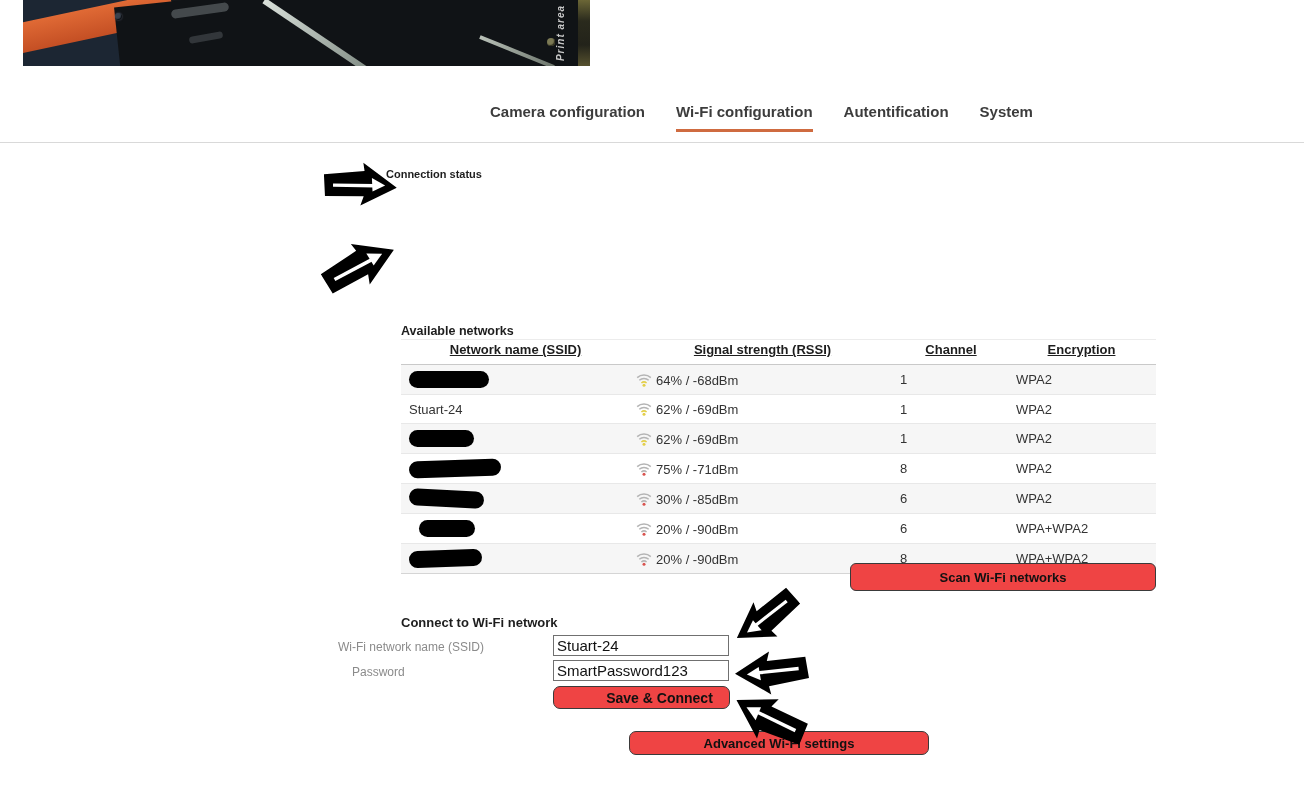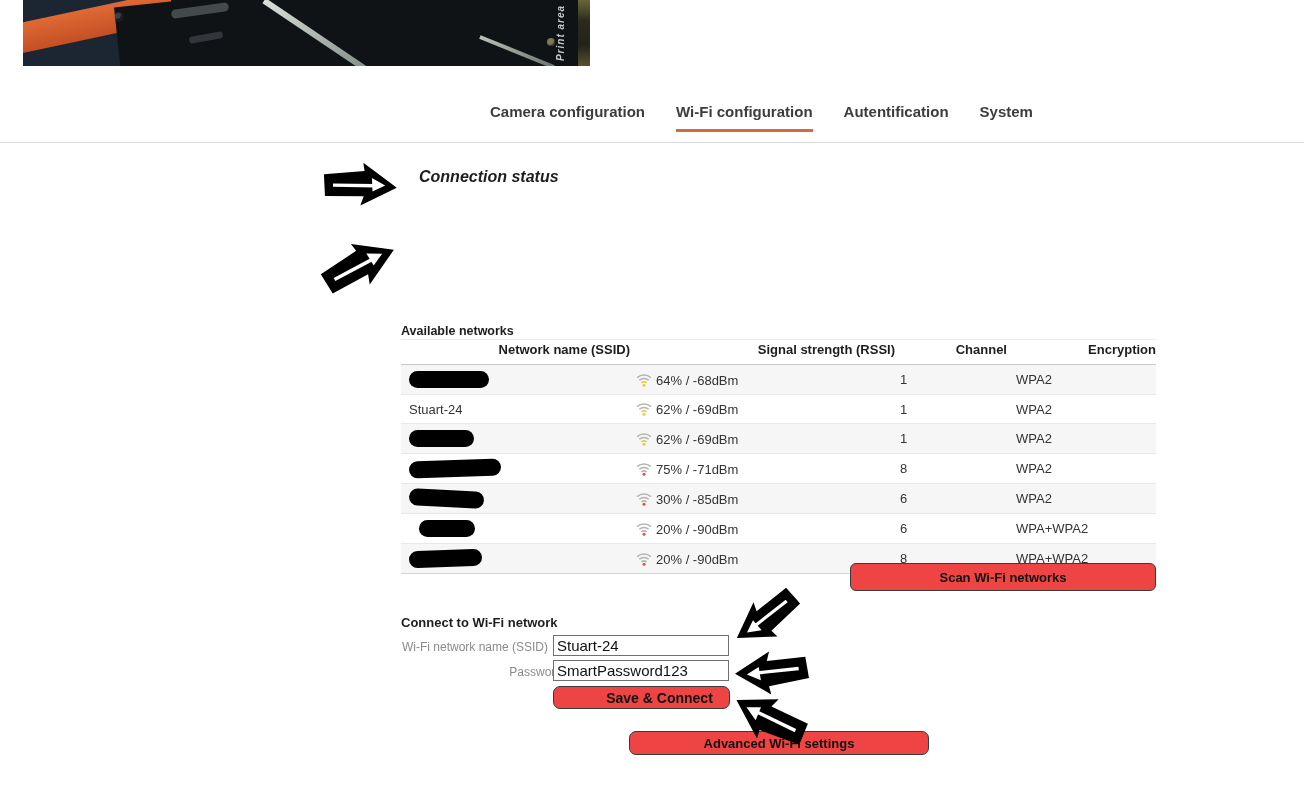--- a/index.html
+++ b/index.html
@@ -21,27 +21,27 @@
   .ph-printarea { position:absolute; left:526px; top:0; width:22px; height:66px; }
   .ph-printarea span { position:absolute; left:50%; top:50%; transform:translate(-50%,-50%) rotate(-90deg); white-space:nowrap; color:#c9c9c9; font-size:10px; font-style:italic; font-weight:bold; letter-spacing:1px; }
 
   
   .tabs { position:absolute; left:490px; top:103px; display:flex; gap:31px; }
   .tab { font-size:15px; font-weight:bold; color:#3c3c3c; padding-bottom:9px; cursor:pointer; }
   .tab.active { border-bottom:3px solid #cf6b40; }
   .divider { position:absolute; left:0; top:142px; width:1304px; height:1px; background:#d9d9d9; }
 
   
-  .cs-title { position:absolute; left:419px; top:168px; font-size:16px; font-weight:bold; color:#1d1d1d;font-style:italic; }
+  .cs-title { position:absolute; left:386px; top:168px; font-size:11px; font-weight:bold; color:#1d1d1d; }
   .cs-lines { position:absolute; left:401px; top:192px; font-size:12px; color:#8b8b8b; line-height:16.5px; }
 
   
   .an-title { position:absolute; left:401px; top:324px; font-size:12.5px; font-weight:bold; color:#1d1d1d; }
   table.nettable { position:absolute; left:401px; top:339px; width:755px; border-collapse:collapse; font-size:13px; color:#333; }
-  .nettable th { text-align:right; font-size:13px; color:#1d1d1d; padding:2px 0 7px 0; border-bottom:1px solid #c9c9c9; border-top:1px solid #ececec; }
+  .nettable th { text-align:center; font-size:13px; color:#1d1d1d; padding:2px 0 7px 0; border-bottom:1px solid #c9c9c9; border-top:1px solid #ececec;text-decoration:underline; }
   .nettable td { padding:6px 0; border-bottom:1px solid #e8e8e8; height:29px; }
   .nettable tbody tr:nth-child(odd) { background:#f6f6f6; }
   .nettable tbody tr:last-child td { border-bottom:1px solid #d5d5d5; }
   .col-ssid { width:229px; } .col-sig { width:265px; } .col-ch { width:112px; } .col-enc { width:149px; }
   .td-ssid { padding-left:8px !important; } .td-sig { padding-left:6px !important; }
   .td-ch { padding-left:5px !important; } .td-enc { padding-left:9px !important; }
   .th-sig { padding-left:0 !important; } .th-enc { padding-left:0 !important; }
 
   .wifi { vertical-align:-2px; margin-right:4px; }
 
@@ -53,21 +53,21 @@
   .blob-r5 { width:56px; margin-left:10px; }
   .blob-r6 { width:73px; transform:rotate(-2deg); }
 
   .btn { position:absolute; background:#ef4444; border:1.5px solid #3a3a3a; border-radius:6px; font-family:"Liberation Sans", sans-serif; font-weight:bold; color:#111; cursor:pointer; display:flex; align-items:center; justify-content:center; }
   .btn-scan { left:850px; top:563px; width:306px; height:28px; font-size:13px; }
   .btn-save { left:553px; top:686px; width:177px; height:23px; font-size:14px; border-radius:7px;padding-left:42px; }
   .btn-adv  { left:629px; top:731px; width:300px; height:24px; font-size:13px; border-radius:7px; border-width:1.5px; }
 
   
   .cf-title { position:absolute; left:401px; top:615px; font-size:13px; font-weight:bold; color:#1d1d1d; }
-  .cf-label { position:absolute; width:210px; text-align:right; font-size:12px; color:#8b8b8b; }
+  .cf-label { position:absolute; width:210px; font-size:12px; color:#8b8b8b; }
   .lbl-ssid { left:338px; top:640px; } .lbl-pass { left:352px; top:665px; }
   .cf-input { position:absolute; left:553px; width:176px; height:21px; border:1px solid #707070; font-family:"Liberation Sans", sans-serif; font-size:15px; color:#111; padding:0 3px; }
   .in-ssid { top:635px; } .in-pass { top:660px; }
 
   
   .arrow { position:absolute; pointer-events:none; }
 </style>
 </head>
 <body>
 

